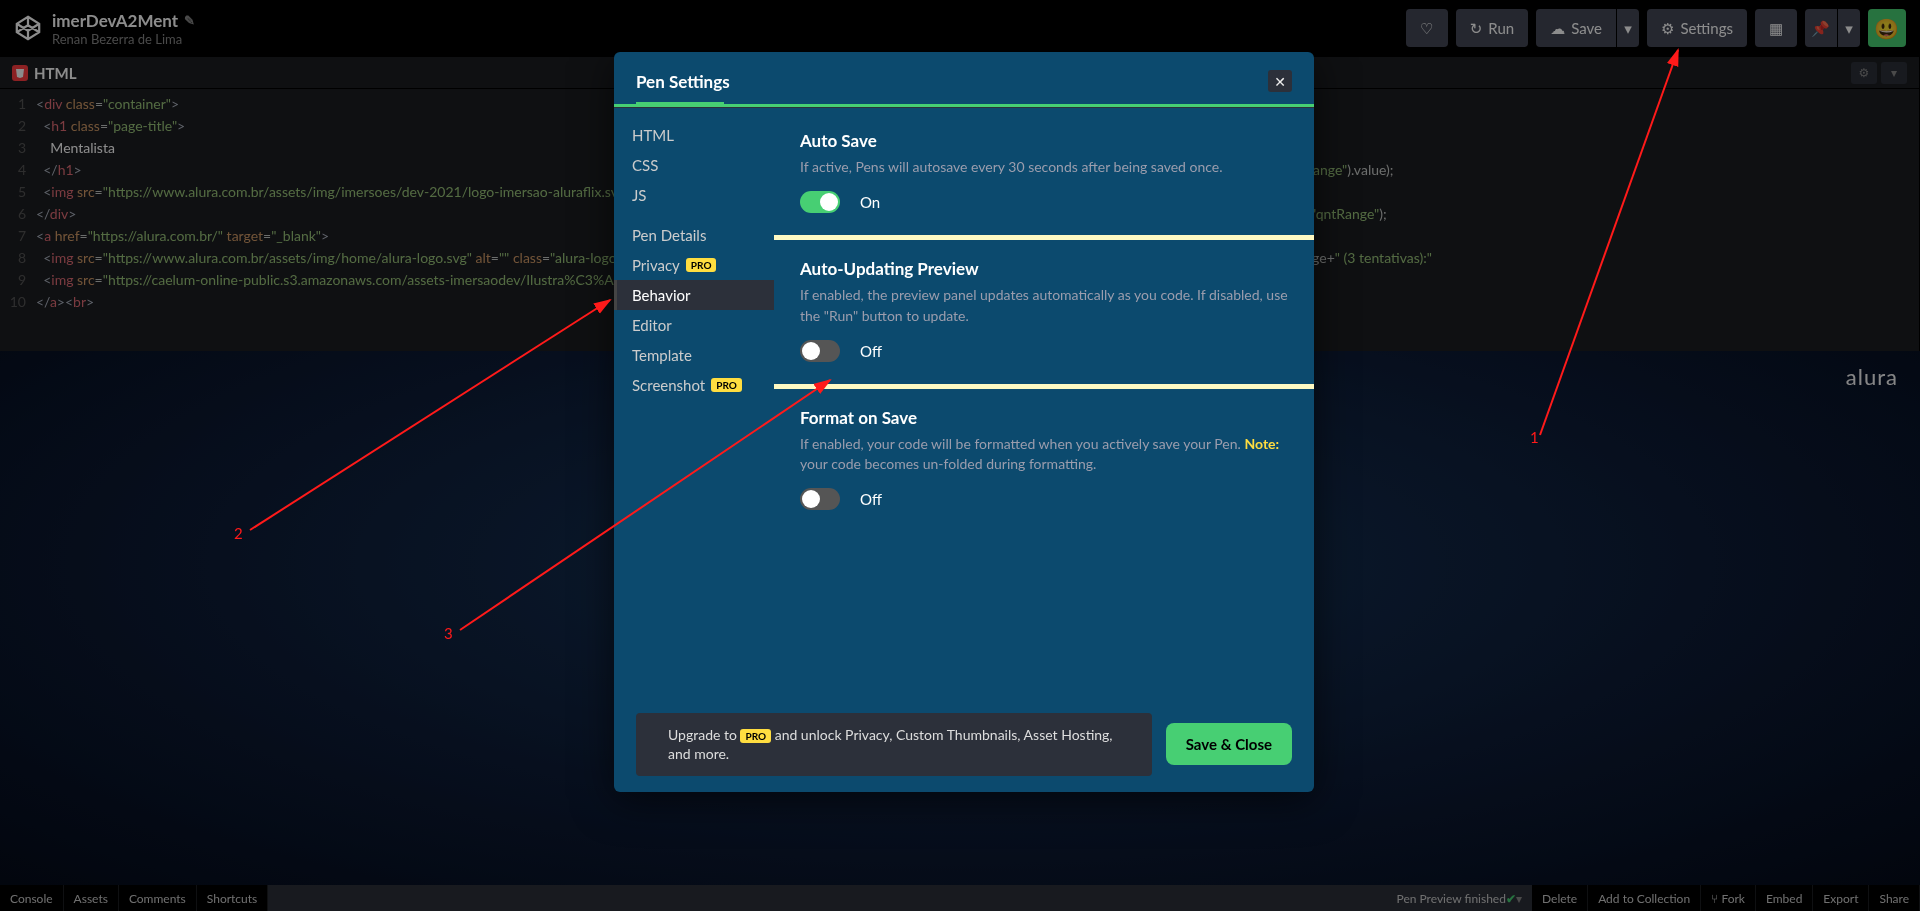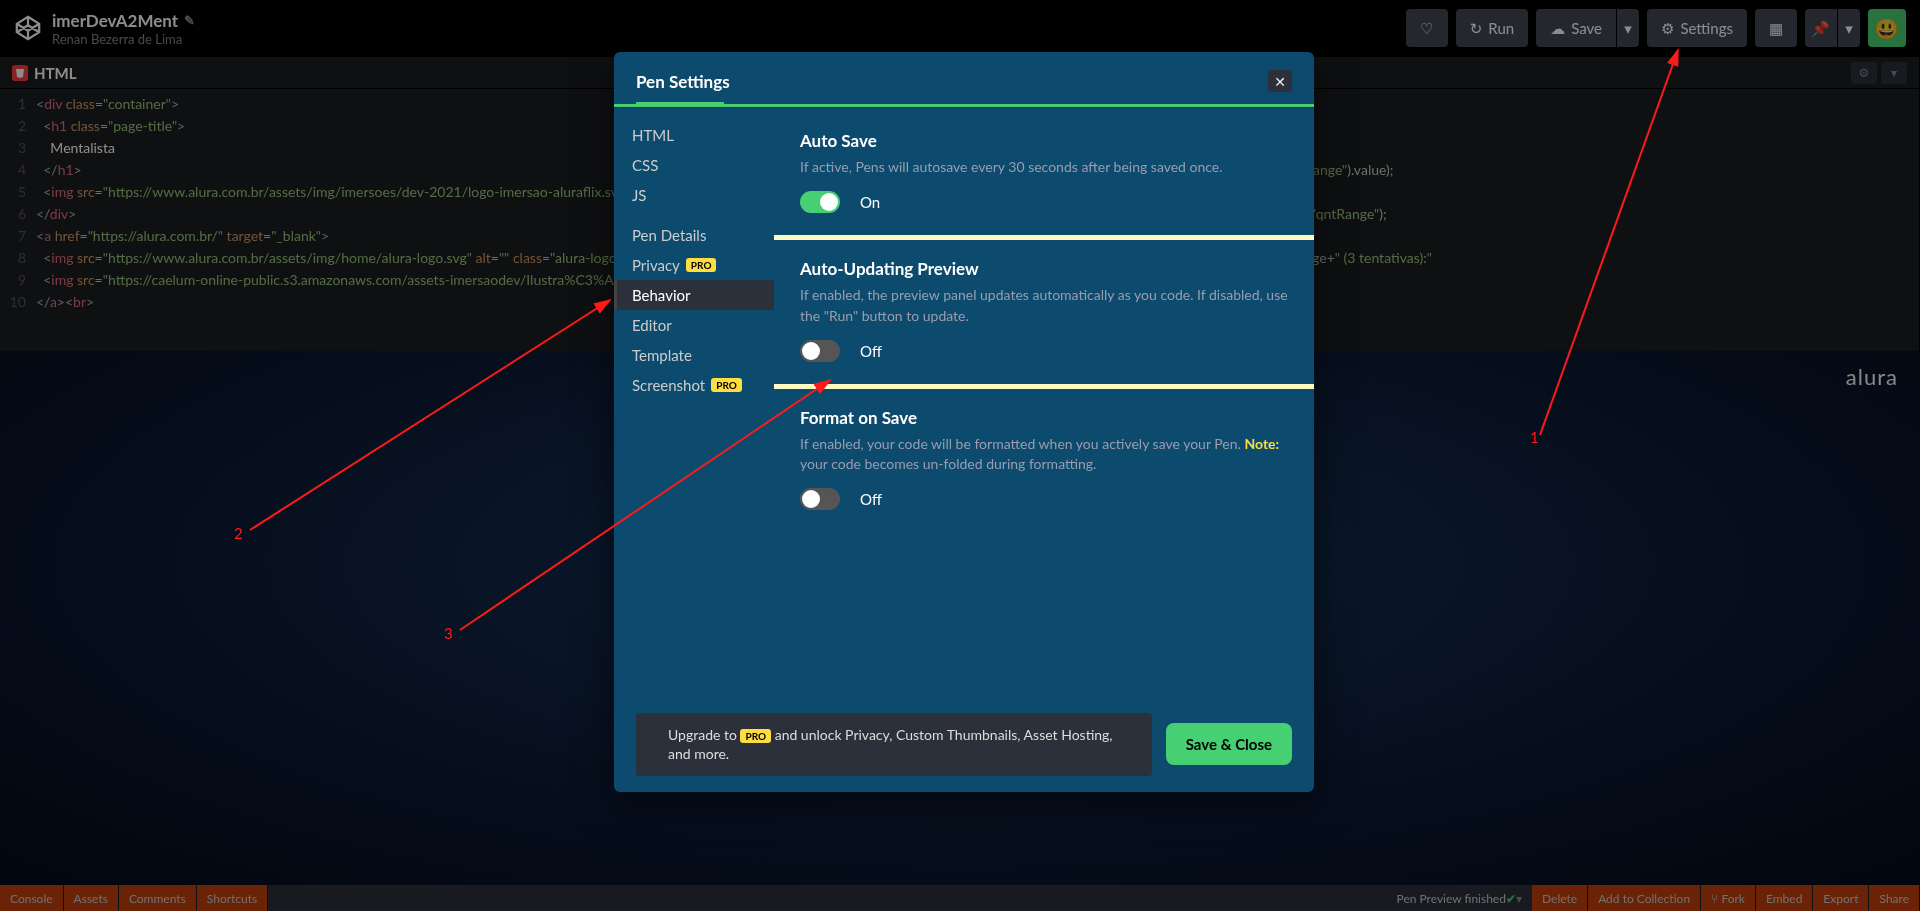--- a/index.html
+++ b/index.html
@@ -32,21 +32,21 @@
 
 
 .t-tag{color:#e06c75;} .t-attr{color:#d19a66;} .t-str{color:#98c379;} .t-cmt{color:#6b7280;} .t-kw{color:#c678dd;} .t-fn{color:#61afef;} .t-txt{color:#fff;} .t-pun{color:#abb2bf;}
 
 
 .preview { position:absolute; top:351px; left:0; right:0; bottom:26px; background:radial-gradient(ellipse at 50% 40%,#18355a 0%,#0c1a34 60%,#050b1a 100%); overflow:hidden;}
 .preview-brand { position:absolute; top:12px; right:22px; color:#fff; font-size:22px; letter-spacing:1px; opacity:.95; font-weight:400; }
 
 
 .footer { position:absolute; bottom:0; left:0; right:0; height:26px; background:#2c303a; display:flex; align-items:center; font-size:12px; color:#ccc; }
-.ft-btn { padding:0 10px; height:26px; display:flex; align-items:center; background:#c2410c; border-right:1px solid #1d1e22; color:#ccc; }
+.ft-btn { padding:0 10px; height:26px; display:flex; align-items:center; background:#000000; border-right:1px solid #1d1e22; color:#ccc; }
 .ft-spacer { flex:1; }
 .ft-status { display:flex; align-items:center; padding:0 10px; color:#ccc;}
 .ft-tick{ color:#47cf73; font-weight:bold; }
 
 
 .overlay { position:absolute; inset:0; background:rgba(0,0,0,.45); }
 .modal { position:absolute; left:614px; top:52px; width:700px; height:740px; background:#0c4a6e; border-radius:6px; display:flex; flex-direction:column; box-shadow:0 8px 40px rgba(0,0,0,.6);}
 .modal-hdr { padding:18px 22px 12px; display:flex; align-items:center; border-bottom:3px solid #47cf73; margin:0 0; }
 .modal-hdr-inner{ border-bottom:3px solid #47cf73; width:88px; position:absolute; top:50px; left:22px;}
 .modal-title { color:#fff; font-weight:700; font-size:17px; }

